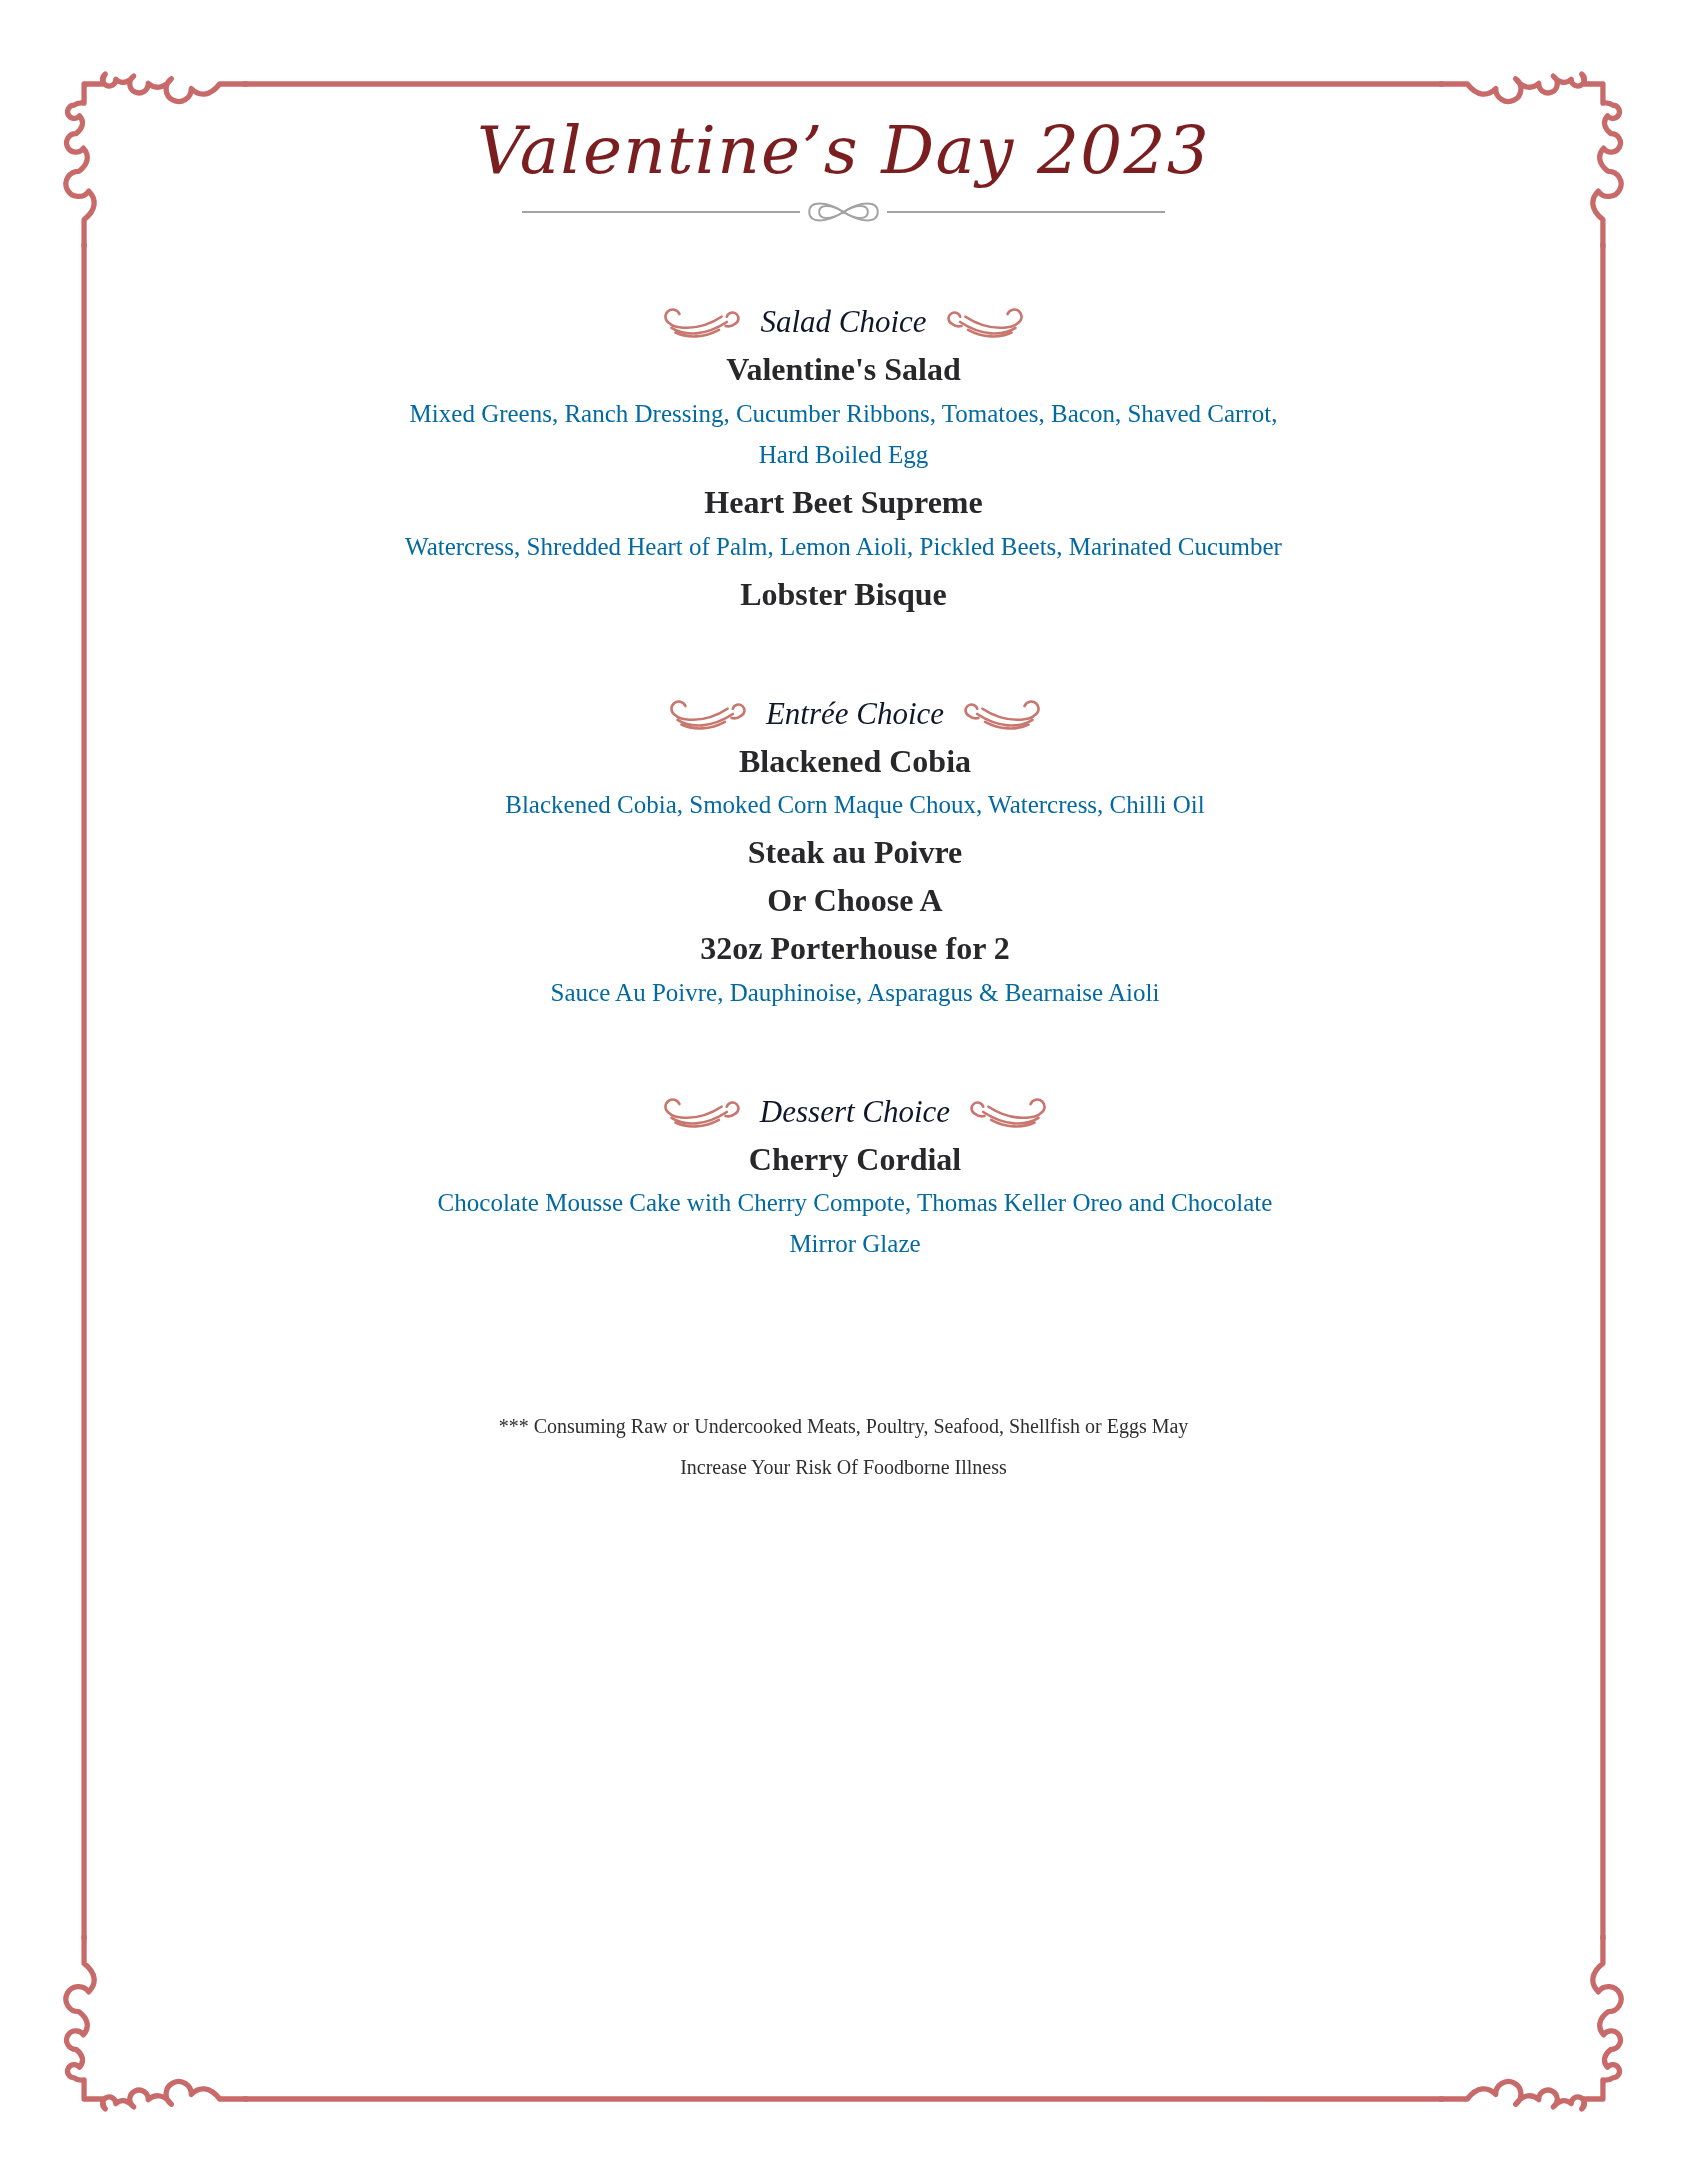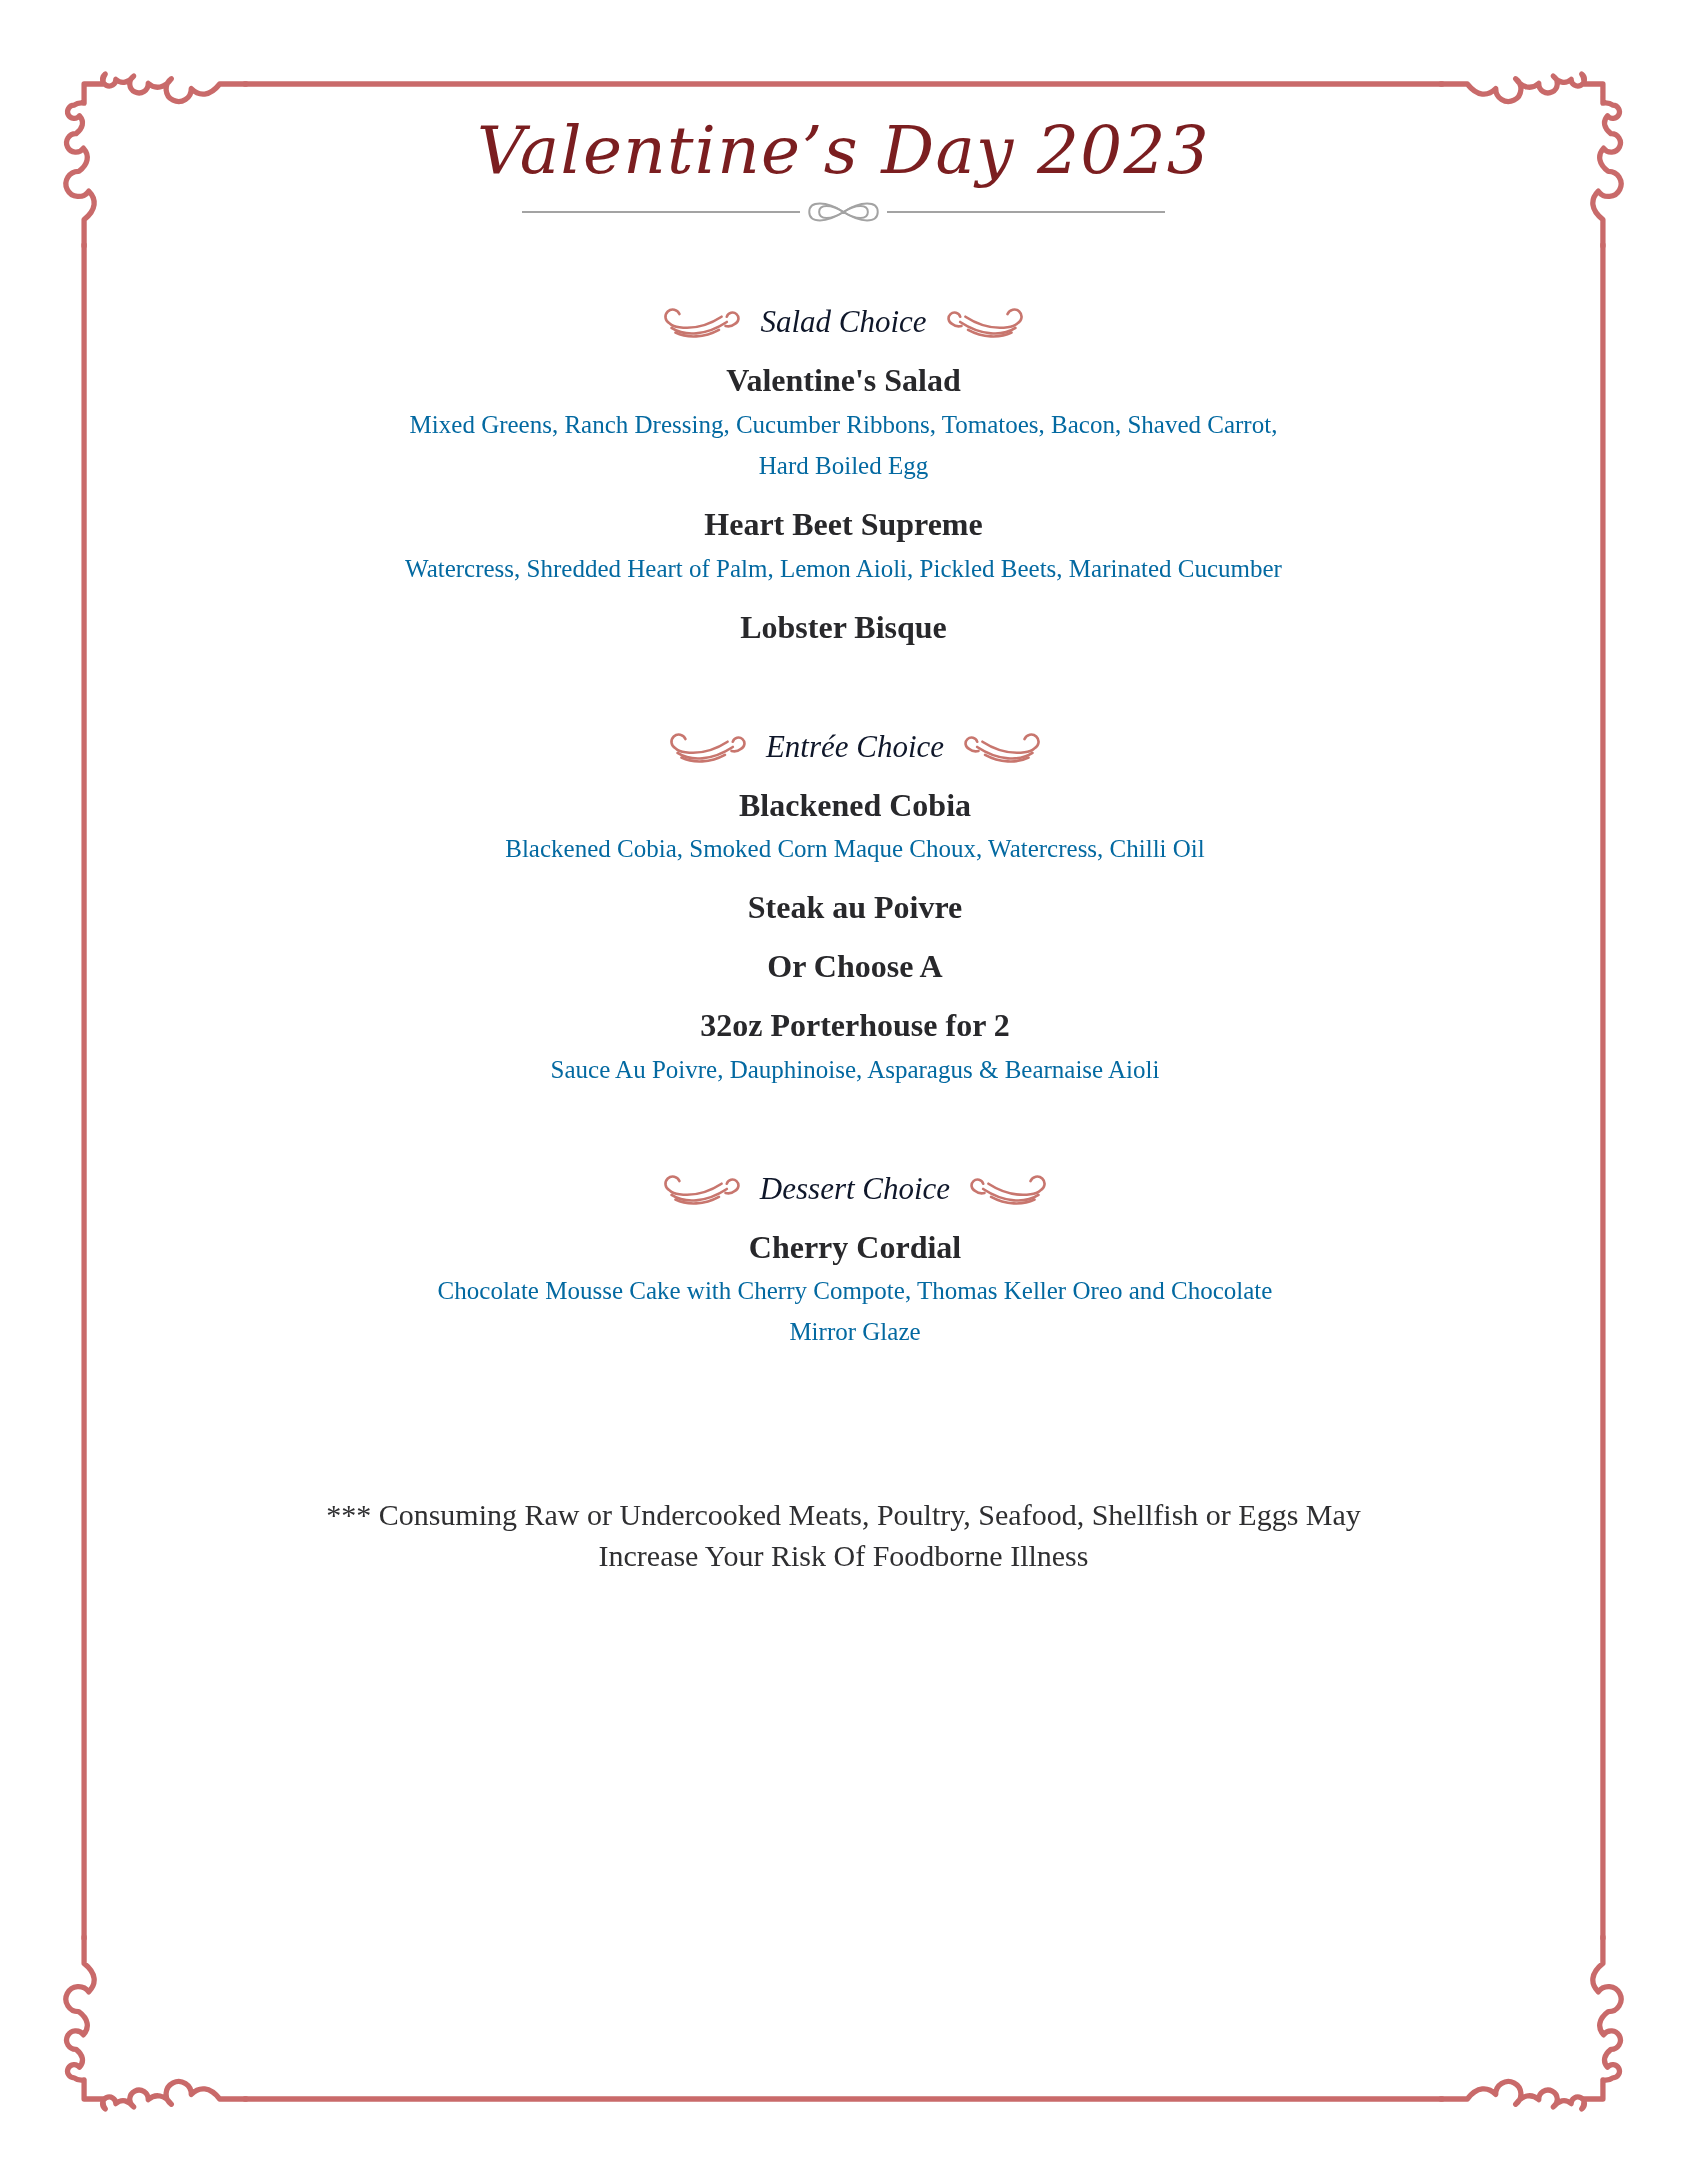--- a/index.html
+++ b/index.html
@@ -8,26 +8,26 @@
   .menu{position:absolute;left:0;top:0;right:0;text-align:center;}
   .page-title{margin-top:108px;font-family:"DejaVu Serif","Liberation Serif",serif;font-style:italic;font-weight:500;font-size:66px;line-height:1.3;color:#7b1e20;letter-spacing:1.3px;}
   .divider{margin-top:2.6px;height:32px;display:flex;align-items:center;justify-content:center;}
   .divider .rule{width:278px;height:2px;background:#a3a3a3;}
   .divider .knot{width:79px;height:32px;margin:0 4px;}
   .section{margin-top:74px;}
   .section + .section{margin-top:79px;padding-left:23px;}
   .section-header{display:flex;align-items:center;justify-content:center;height:40px;}
   .section-label{font-style:italic;font-size:31px;color:#0f172a;margin:0 20px;line-height:40px;}
   .flourish{width:79px;height:32px;}
-  .item{margin-top:17px;}
+  .item{margin-top:6px;}
   .item-name{font-weight:700;font-size:32px;line-height:42px;color:#28282b;}
   .item-desc{margin-top:2.6px;}
   .desc-line{font-size:25px;line-height:41px;color:#0369a1;}
   .disclaimer{margin-top:142px;}
-  .disclaimer .desc-line{font-size:30px;line-height:41px;color:#2f2f31;}
+  .disclaimer .desc-line{font-size:20px;line-height:41px;color:#2f2f31;}
 </style>
 </head>
 <body>
 
 <svg class="border-svg" viewBox="0 0 2550 3300" fill="none" xmlns="http://www.w3.org/2000/svg">
   <g stroke="#c96a6a" stroke-width="8" stroke-linecap="round" stroke-linejoin="round" fill="none">
     <line x1="370" y1="127" x2="2180" y2="127"></line>
     <line x1="370" y1="3173" x2="2180" y2="3173"></line>
     <line x1="127" y1="370" x2="127" y2="2930"></line>
     <line x1="2423" y1="370" x2="2423" y2="2930"></line>

